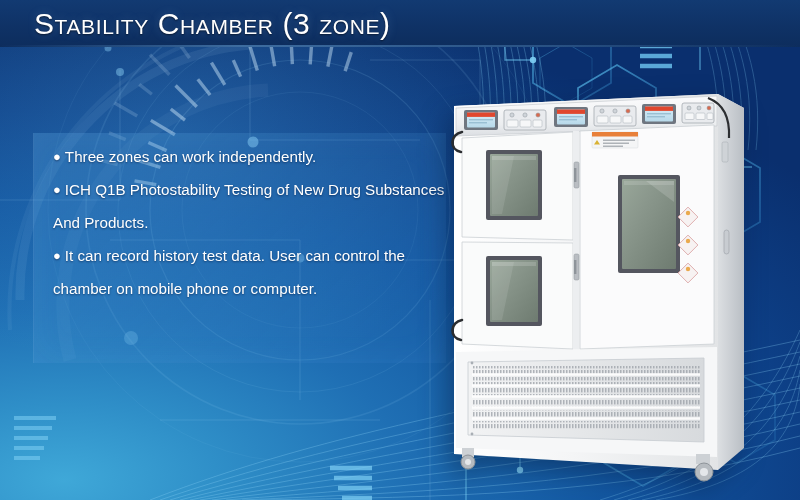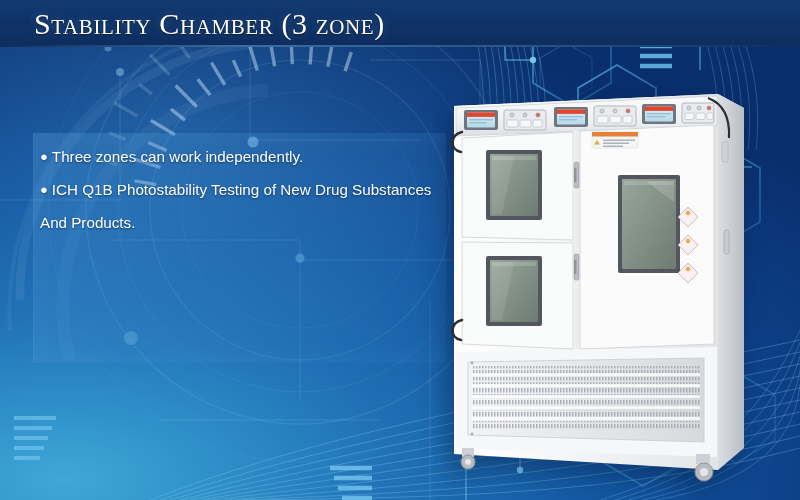--- a/index.html
+++ b/index.html
@@ -20,39 +20,39 @@
     position:absolute;left:0;top:0;width:800px;height:47px;
     background:linear-gradient(180deg,#123a72 0%,#0f3266 55%,#0d2d5d 100%);
     overflow:hidden;
   }
   .header-band:after{
     content:"";position:absolute;left:0;right:0;bottom:0;height:2px;
     background:linear-gradient(90deg,rgba(90,160,230,0) 0%,rgba(120,185,240,.45) 30%,rgba(120,185,240,.25) 70%,rgba(90,160,230,0) 100%);
   }
   .title{
     position:absolute;left:34px;top:6px;
-    font-family:Liberation Serif, serif;
+    font-family:Liberation Sans, sans-serif;
     font-size:30px;line-height:36px;letter-spacing:.6px;
     color:#ffffff;font-variant:small-caps;white-space:nowrap;
     text-shadow:0 1px 2px rgba(0,0,0,.55), 0 0 10px rgba(150,200,255,.25);
   }
 
   
   .text-panel{
     position:absolute;left:33px;top:133px;width:412px;height:230px;
     background:linear-gradient(135deg,rgba(84,160,218,.30) 0%,rgba(60,135,200,.22) 48%,rgba(40,110,185,.16) 100%);
     border-left:1px solid rgba(170,215,250,.16);
     box-shadow:inset 0 0 36px rgba(160,210,250,.06);
   }
   .bullets{
     position:absolute;left:40px;top:140px;width:420px;
     color:#ffffff;font-size:15.2px;line-height:33px;
     text-shadow:0 1px 2px rgba(0,20,55,.55);
   }
-  .bullet{white-space:normal;}
+  .bullet{white-space:normal;margin-left:13px;}
   .bullet .dot{margin-right:4px;font-size:13px;vertical-align:1px;}
 
   
   .product{position:absolute;left:440px;top:82px;width:320px;height:400px;}
   .prod-svg{position:absolute;left:0;top:0;width:320px;height:400px;
     filter:drop-shadow(-6px 10px 14px rgba(3,22,55,.45));}
 </style>
 </head>
 <body>
 
@@ -297,20 +297,23 @@
     <div class="title">Stability Chamber  (3 zone)</div>
   </div>
 
   <div class="text-panel"></div>
   <div class="bullets">
     <div class="bullet">
       <span class="dot">●</span><span>Three zones can work independently.</span>
     </div>
     <div class="bullet">
       <span class="dot">●</span><span>ICH Q1B Photostability Testing of New Drug Substances And Products.</span>
+    </div>
+    <div class="bullet">
+      <span class="dot">●</span><span>It can record history test data. User can control the chamber on mobile phone or computer.</span>
     </div>
   </div>
 
   <div class="product">
     <svg class="prod-svg" viewBox="0 0 320 400" xmlns="http://www.w3.org/2000/svg">
       <defs>
         <linearGradient id="faceFront" x1="0" y1="0" x2="1" y2="0">
           <stop offset="0%" stop-color="#ffffff"></stop>
           <stop offset="45%" stop-color="#f4f5f6"></stop>
           <stop offset="100%" stop-color="#e2e4e6"></stop>

